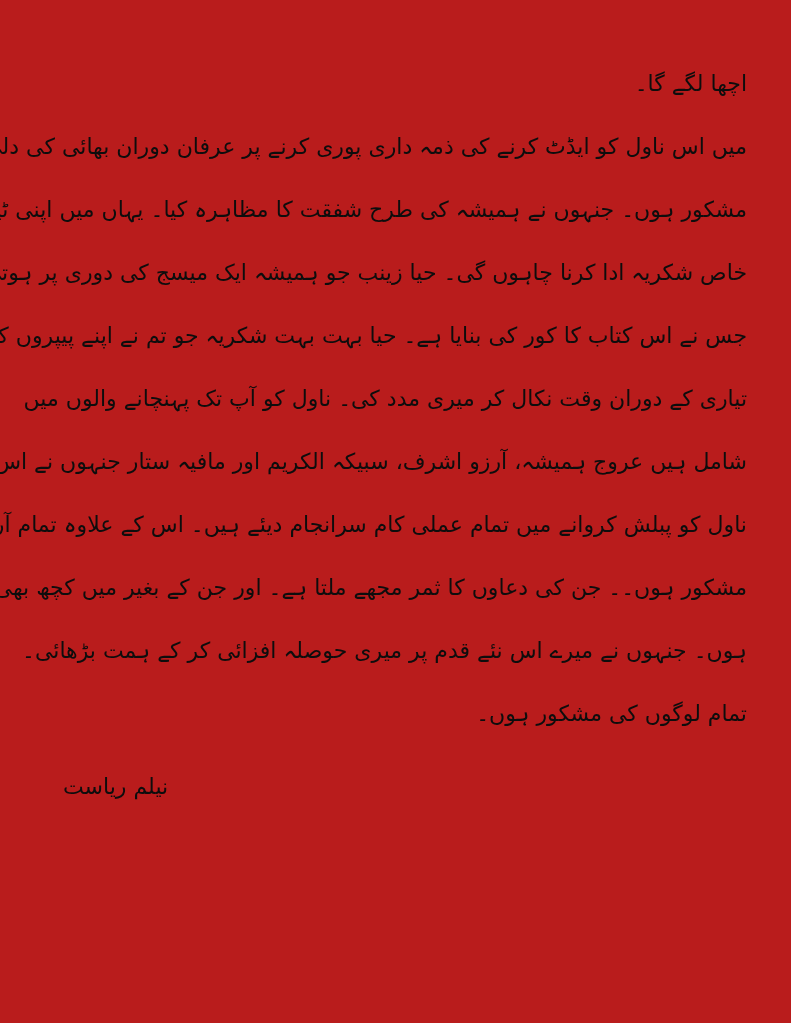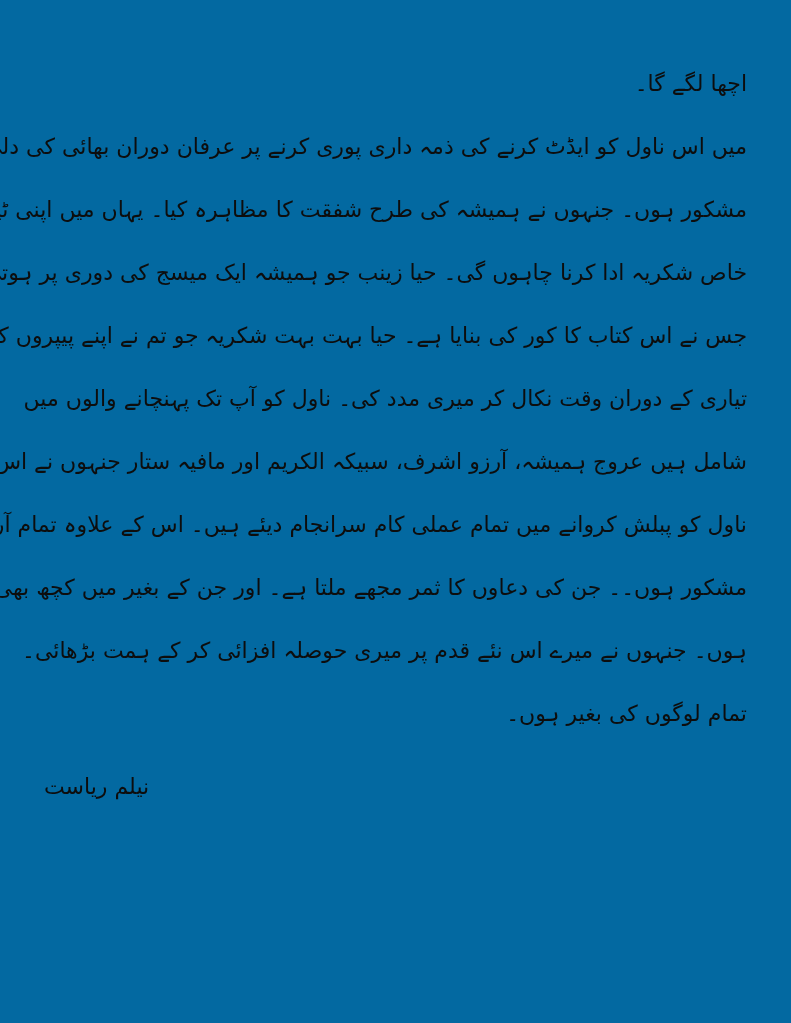--- a/index.html
+++ b/index.html
@@ -4,21 +4,21 @@
 <style>
   html, body {
     margin: 0;
     padding: 0;
     background: #ffffff;
   }
   .page {
     position: relative;
     width: 791px;
     height: 1023px;
-    background: #0369a1;
+    background: #b91c1c;
     box-sizing: border-box;
     padding: 52px 44px 0 44px;
     overflow: hidden;
     font-family: "DejaVu Sans", sans-serif;
     color: #0d0d0d;
   }
   .line {
     direction: rtl;
     unicode-bidi: embed;
     font-size: 22px;
@@ -34,31 +34,32 @@
     text-align-last: right;
   }
   .signature {
     direction: rtl;
     font-size: 22px;
     line-height: 63px;
     height: 63px;
     margin-top: 10px;
     text-align: right;
     text-align-last: left;
+    margin-left: 19px;
   }
 </style>
 </head>
 <body>
 
 <div class="page">
   <div class="line line--end" lang="ur">اچھا لگے گا۔</div>
   <div class="line" lang="ur">میں اس ناول کو ایڈٹ کرنے کی ذمہ داری پوری کرنے پر عرفان دوران بھائی کی دلی</div>
   <div class="line" lang="ur">مشکور ہوں۔ جنہوں نے ہمیشہ کی طرح شفقت کا مظاہرہ کیا۔ یہاں میں اپنی ٹیم کا</div>
   <div class="line" lang="ur">خاص شکریہ ادا کرنا چاہوں گی۔ حیا زینب جو ہمیشہ ایک میسج کی دوری پر ہوتی ہے۔</div>
   <div class="line" lang="ur">جس نے اس کتاب کا کور کی بنایا ہے۔ حیا بہت بہت شکریہ جو تم نے اپنے پیپروں کی</div>
   <div class="line" lang="ur">تیاری کے دوران وقت نکال کر میری مدد کی۔ ناول کو آپ تک پہنچانے والوں میں</div>
   <div class="line" lang="ur">شامل ہیں عروج ہمیشہ، آرزو اشرف، سبیکہ الکریم اور مافیہ ستار جنہوں نے اس</div>
   <div class="line" lang="ur">ناول کو پبلش کروانے میں تمام عملی کام سرانجام دیئے ہیں۔ اس کے علاوہ تمام آرڈر</div>
   <div class="line" lang="ur">مشکور ہوں۔۔ جن کی دعاوں کا ثمر مجھے ملتا ہے۔ اور جن کے بغیر میں کچھ بھی نہیں</div>
   <div class="line" lang="ur">ہوں۔ جنہوں نے میرے اس نئے قدم پر میری حوصلہ افزائی کر کے ہمت بڑھائی۔</div>
-  <div class="line line--end" lang="ur">تمام لوگوں کی بغیر ہوں۔</div>
+  <div class="line line--end" lang="ur">تمام لوگوں کی مشکور ہوں۔</div>
   <div class="signature" lang="ur">نیلم ریاست</div>
 </div>
 
 </body></html>

